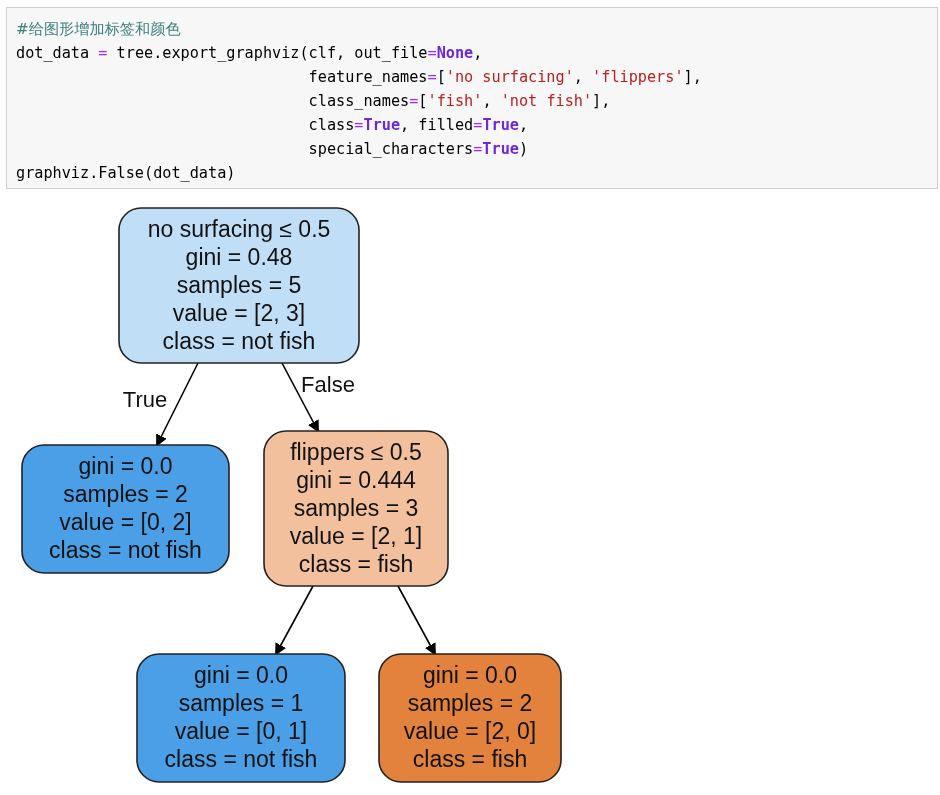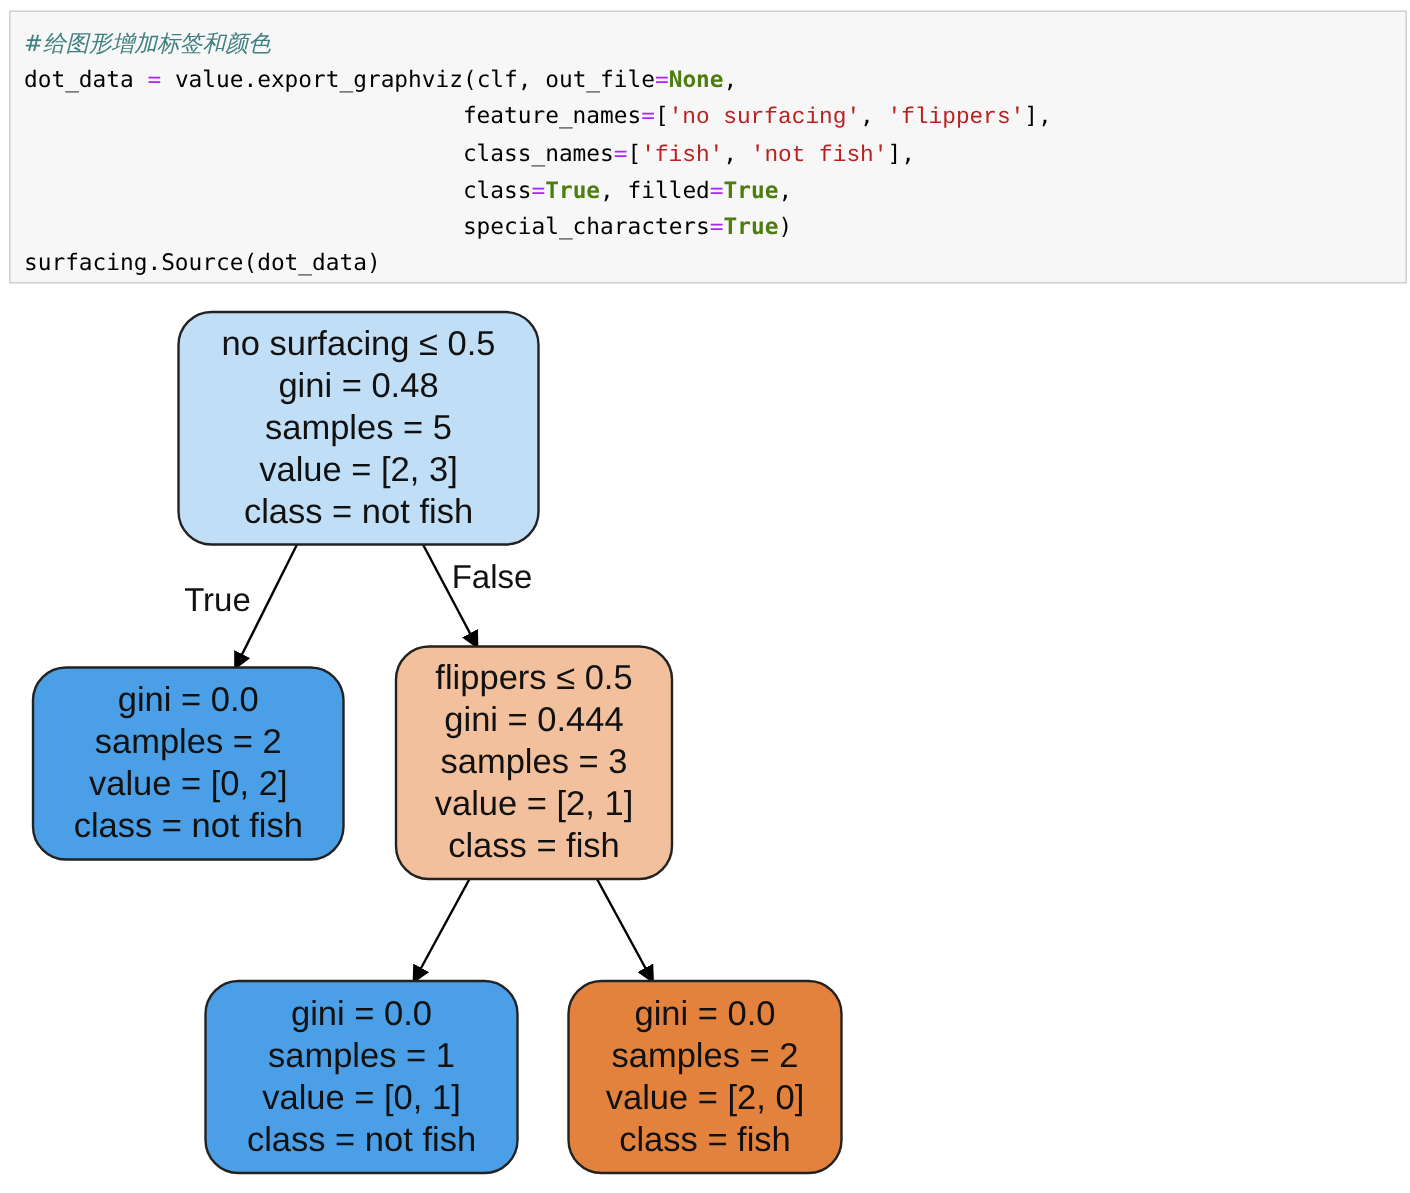--- a/index.html
+++ b/index.html
@@ -6,39 +6,39 @@
   body { width:940px; height:795px; position:relative; overflow:hidden; }
   .code-cell {
     position:absolute; left:6px; top:7px; width:932px; height:182px;
     background:#f7f7f7; border:1px solid #cfcfcf; box-sizing:border-box;
   }
   .code {
     position:absolute; left:9px; top:9px; margin:0;
     font-family:"DejaVu Sans Mono","Liberation Mono",monospace;
     font-size:15.2px; line-height:24px; color:#000; white-space:pre;
   }
-  .comment { color:#408080; font-style:italic; font-family:"DejaVu Serif",serif; }
+  .comment { color:#408080; font-family:"DejaVu Serif",serif; }
   .op { color:#aa22ff; }
-  .kw { color:#4d7c0f; font-weight:bold; }
-  .str { color:#ba2121;font-family:Liberation Mono, monospace; }
+  .kw { color:#6d28d9; font-weight:bold; }
+  .str { color:#ba2121; }
   .tree { position:absolute; left:0; top:195px; }
   .node-text { font-family:"Liberation Sans","DejaVu Sans",sans-serif; font-size:23px; fill:#111; }
   .edge-label { font-family:"Liberation Sans","DejaVu Sans",sans-serif; font-size:22px; fill:#111; }
 </style>
 </head>
 <body>
 
 <div class="code-cell">
   <pre class="code" id="code"><span class="comment">#给图形增加标签和颜色</span>
-<span class="">dot_data </span><span class="op">=</span><span class=""> value.export_graphviz(clf, out_file</span><span class="op">=</span><span class="kw">None</span><span class="">,</span>
+<span class="">dot_data </span><span class="op">=</span><span class=""> tree.export_graphviz(clf, out_file</span><span class="op">=</span><span class="kw">None</span><span class="">,</span>
 <span class="">                                feature_names</span><span class="op">=</span><span class="">[</span><span class="str">'no surfacing'</span><span class="">, </span><span class="str">'flippers'</span><span class="">],</span>
 <span class="">                                class_names</span><span class="op">=</span><span class="">[</span><span class="str">'fish'</span><span class="">, </span><span class="str">'not fish'</span><span class="">],</span>
 <span class="">                                class</span><span class="op">=</span><span class="kw">True</span><span class="">, filled</span><span class="op">=</span><span class="kw">True</span><span class="">,</span>
 <span class="">                                special_characters</span><span class="op">=</span><span class="kw">True</span><span class="">)</span>
-<span class="">surfacing.Source(dot_data)</span></pre>
+<span class="">graphviz.False(dot_data)</span></pre>
 </div>
 
 <svg class="tree" id="tree" width="940" height="600" viewBox="0 0 940 600">
   <defs>
     <marker id="arrow" markerWidth="12" markerHeight="12" refX="10" refY="6" orient="auto" markerUnits="userSpaceOnUse">
       <path d="M0,0 L12,6 L0,12 Z" fill="#000"></path>
     </marker>
   </defs>
   <g id="edges">
       <line x1="198" y1="168" x2="157" y2="250" stroke="#000" stroke-width="1.6" marker-end="url(#arrow)"></line>

